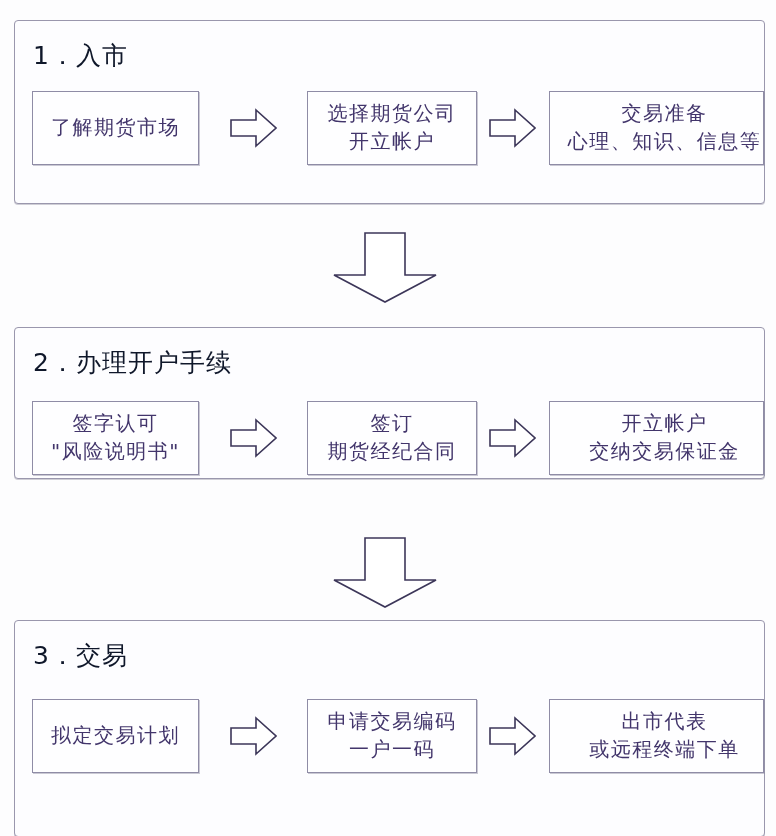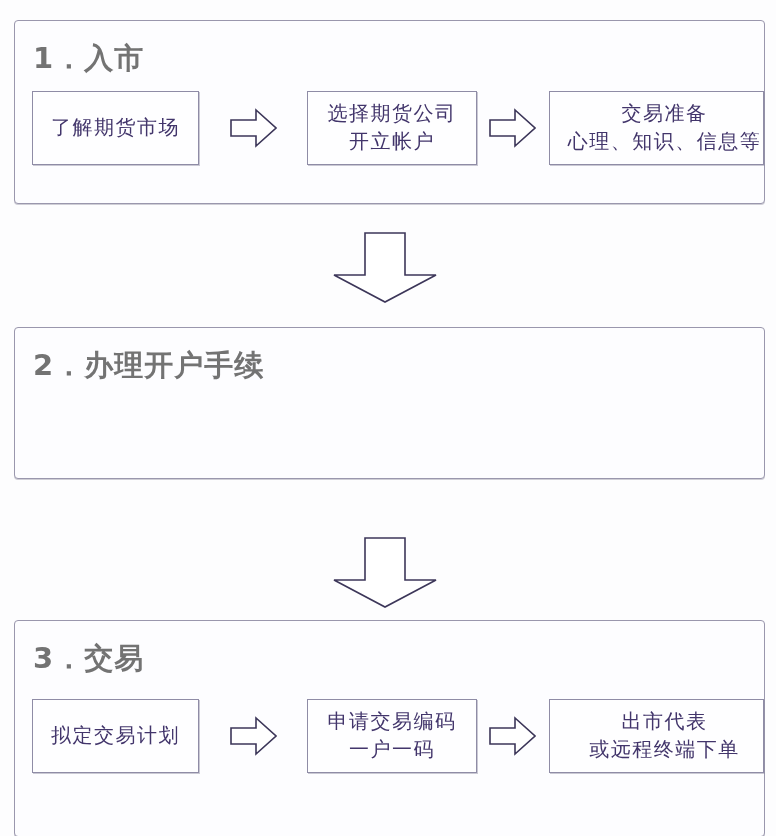--- a/index.html
+++ b/index.html
@@ -32,23 +32,23 @@
     box-shadow: 0 1px 0 rgba(120,118,140,0.35);
   }
   #section-1 { top: 20px;  height: 184px; }
   #section-2 { top: 327px; height: 152px; }
   #section-3 { top: 620px; height: 217px; }
 
   .section-header {
     position: absolute;
     left: 18px;
     top: 18px;
-    font-size: 29px;
-    font-weight: bold;
-    color: #737373;
+    font-size: 25px;
+    font-weight: normal;
+    color: #0f172a;
     letter-spacing: 1px;
     white-space: nowrap;
   }
 
   
   .flow-row {
     position: absolute;
     left: 0;
     right: 0;
     display: flex;
@@ -160,20 +160,50 @@
 
   <div class="connector" id="connector-1">
     <svg class="arrow-down" viewBox="0 0 108 72">
       <polygon points="34,1 74,1 74,43 105,43 54,70 3,43 34,43"></polygon>
     </svg>
   </div>
 
   <div class="section" id="section-2">
     <div class="section-header">2．办理开户手续</div>
 
+    <div class="flow-row">
+
+      <div class="node node-a">
+        <span class="line1">签字认可</span>
+        <span class="line2">"风险说明书"</span>
+      </div>
+
+      <div class="arrow-slot slot-1">
+        <svg class="arrow-right" viewBox="0 0 47 42">
+          <polygon points="1,13 26,13 26,3 46,21 26,39 26,29 1,29"></polygon>
+        </svg>
+      </div>
+
+      <div class="node node-b">
+        <span class="line1">签订</span>
+        <span class="line2">期货经纪合同</span>
+      </div>
+
+      <div class="arrow-slot slot-2">
+        <svg class="arrow-right" viewBox="0 0 47 42">
+          <polygon points="1,13 26,13 26,3 46,21 26,39 26,29 1,29"></polygon>
+        </svg>
+      </div>
+
+      <div class="node node-c">
+        <span class="line1">开立帐户</span>
+        <span class="line2">交纳交易保证金</span>
+      </div>
+
+    </div>
   </div>
 
   <div class="connector" id="connector-2">
     <svg class="arrow-down" viewBox="0 0 108 72">
       <polygon points="34,1 74,1 74,43 105,43 54,70 3,43 34,43"></polygon>
     </svg>
   </div>
 
   <div class="section" id="section-3">
     <div class="section-header">3．交易</div>

